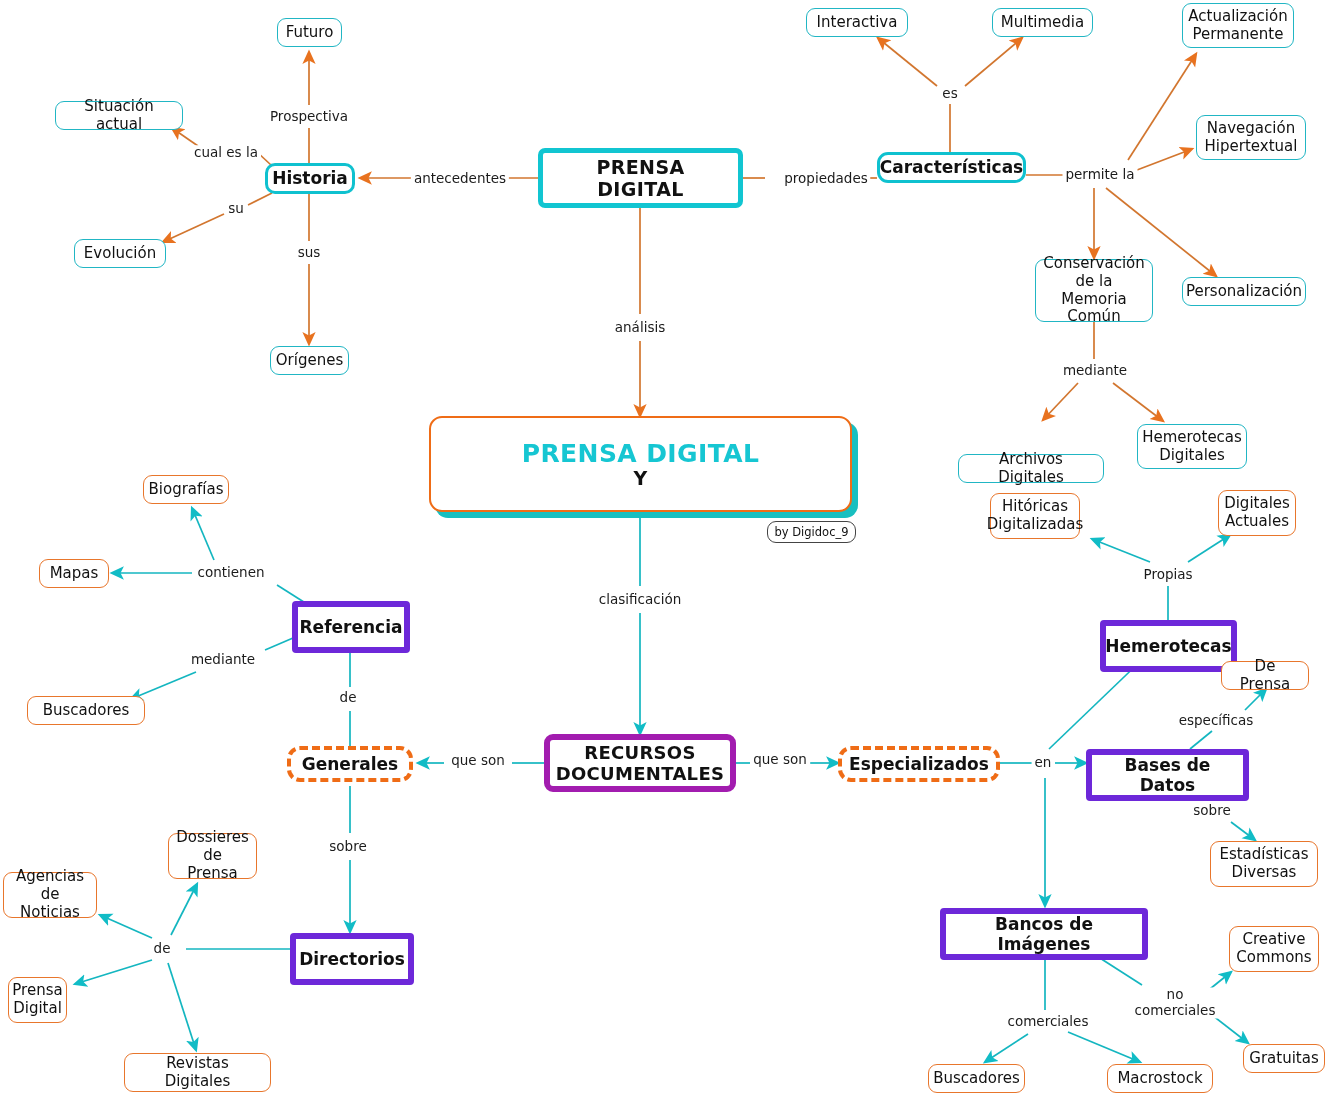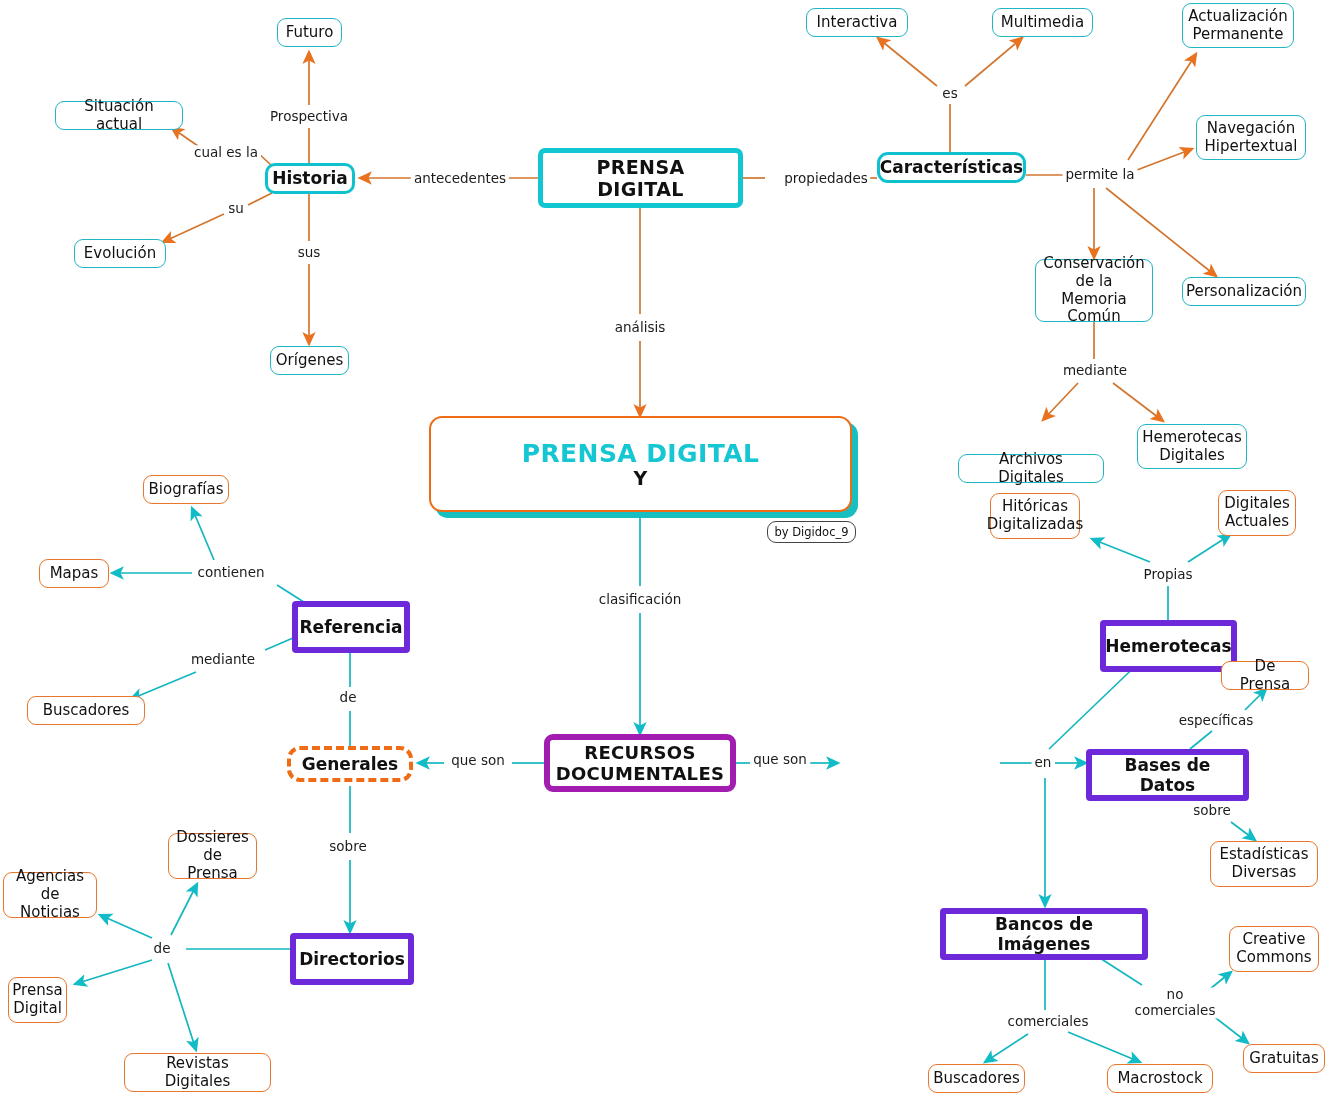--- a/index.html
+++ b/index.html
@@ -295,20 +295,21 @@
 
   <div class="node n-orange" style="left:168px;top:833px;width:89px;height:46px;">Dossieres
 de Prensa</div>
   <div class="node n-orange" style="left:3px;top:872px;width:94px;height:46px;">Agencias
 de Noticias</div>
   <div class="node n-orange" style="left:8px;top:977px;width:59px;height:46px;">Prensa
 Digital</div>
   <div class="node n-orange-hub" style="left:290px;top:933px;width:124px;height:33px;">Directorios</div>
   <div class="node n-orange" style="left:124px;top:1053px;width:147px;height:39px;">Revistas Digitales</div>
 
+  <div class="node n-orange-dash" style="left:838px;top:746px;width:162px;height:36px;">Especializados</div>
 
   <div class="node n-orange" style="left:990px;top:493px;width:90px;height:46px;">Hitóricas
 Digitalizadas</div>
   <div class="node n-orange" style="left:1218px;top:490px;width:78px;height:46px;">Digitales
 Actuales</div>
   <div class="node n-orange-hub" style="left:1100px;top:620px;width:137px;height:33px;">Hemerotecas</div>
   <div class="node n-orange" style="left:1221px;top:661px;width:88px;height:29px;">De Prensa</div>
   <div class="node n-orange-hub" style="left:1086px;top:749px;width:163px;height:33px;">Bases de Datos</div>
   <div class="node n-orange" style="left:1210px;top:841px;width:108px;height:46px;">Estadísticas
 Diversas</div>

